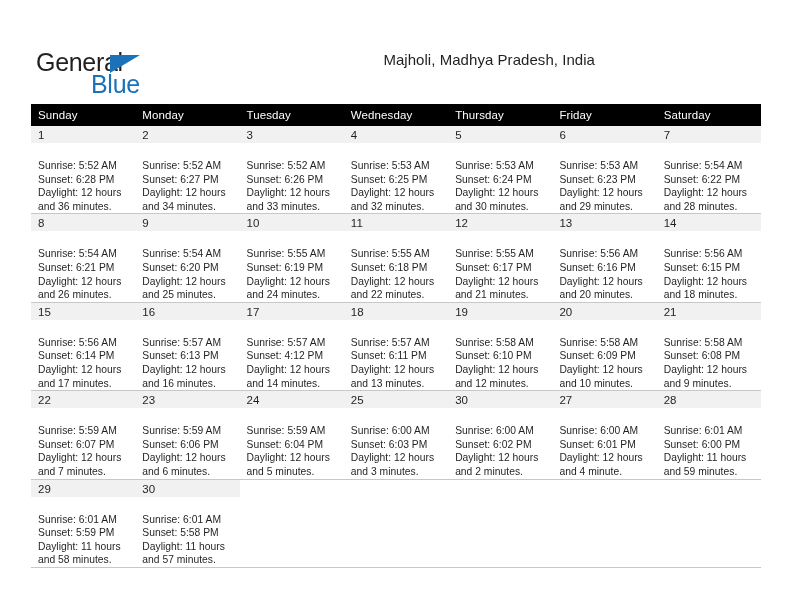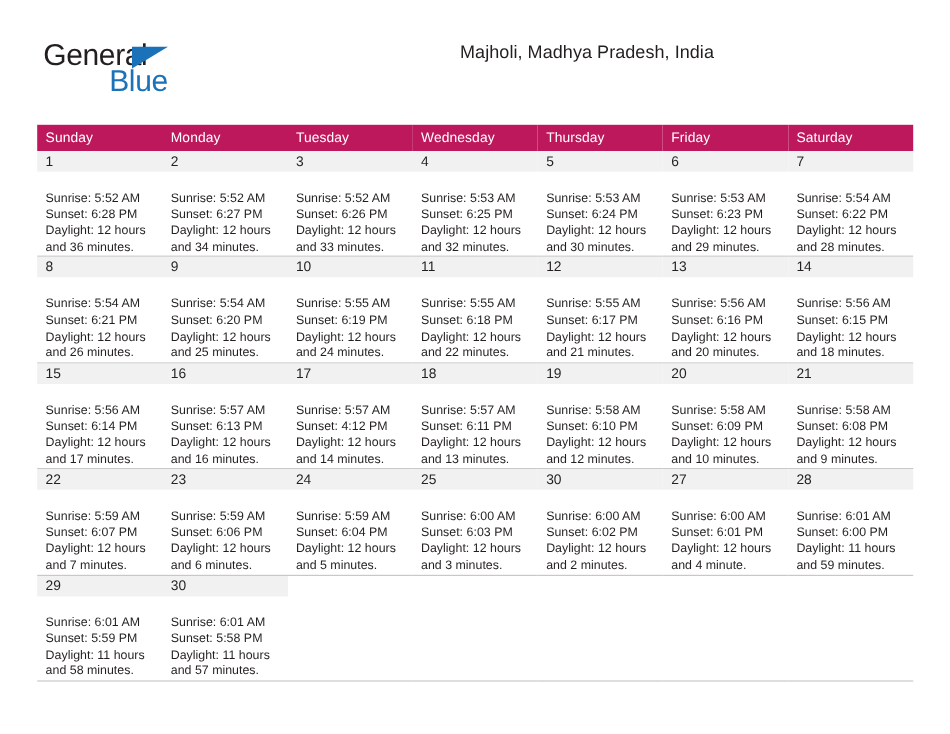--- a/index.html
+++ b/index.html
@@ -19,21 +19,21 @@
     position: relative;
     width: 792px;
     height: 612px;
     box-sizing: border-box;
   }
 
   
   .top {
     position: absolute;
     left: 0;
-    top: 0;
+    top: 16px;
     width: 631px;
     height: 104px;
   }
 
   .logo {
     position: absolute;
     left: 36px;
     top: 33px;
     width: 210px;
     height: 52px;
@@ -94,21 +94,21 @@
   .calendar {
     position: absolute;
     left: 31px;
     top: 104px;
     width: 730px;
     border-collapse: collapse;
     table-layout: fixed;
   }
 
   .calendar th {
-    background: #be185d;
+    background: #000000;
     color: #ffffff;
     font-size: 11.5px;
     font-weight: normal;
     text-align: left;
     padding: 5px 0 5px 7px;
     height: 11px;
     letter-spacing: 0.1px;
     border: none;
   }
 

